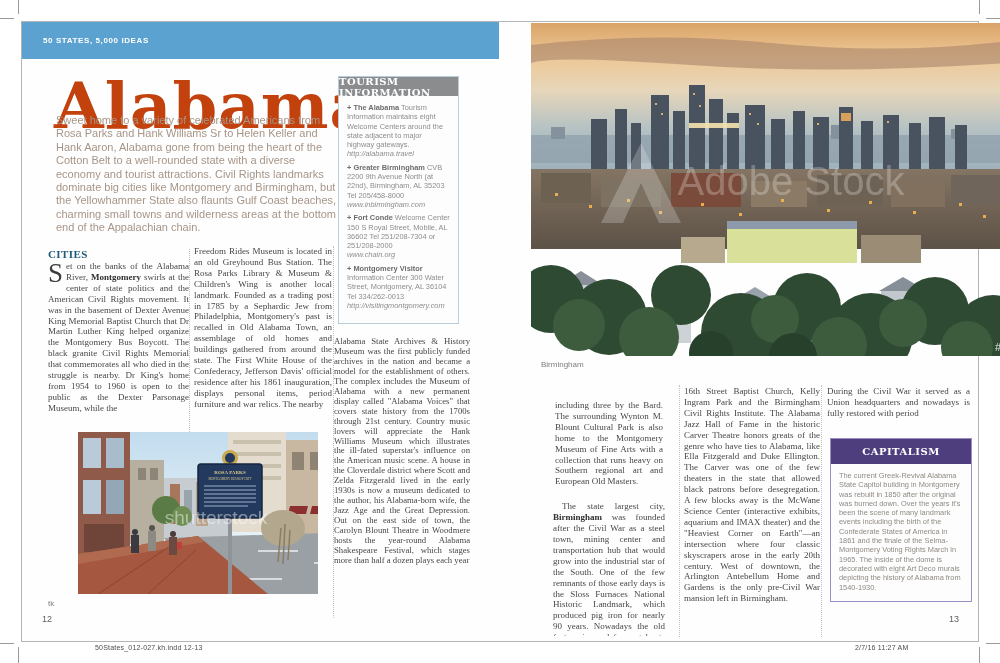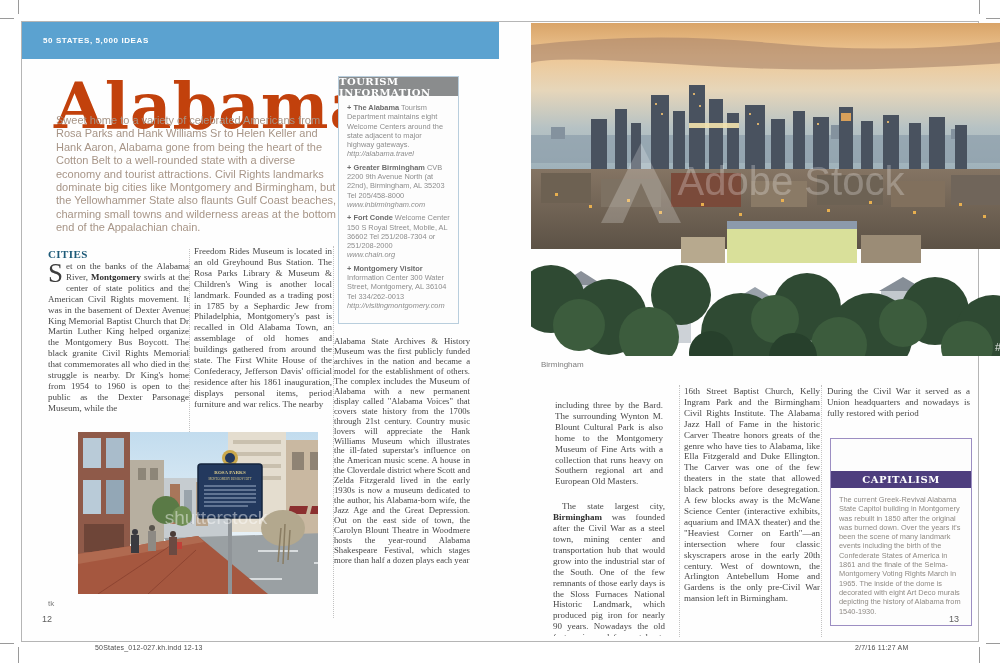--- a/index.html
+++ b/index.html
@@ -41,21 +41,21 @@
   .infobox .box-head{height:19px;display:flex;align-items:center;justify-content:center;}
   .tourism .box-head{background:#8a8c8d;}
   .box-head span{color:#ffffff;font-family:"DejaVu Serif",serif;font-weight:bold;
                  font-size:10px;letter-spacing:.5px;}
   .box-body{padding:7px 8px 9px 8px;font-size:7.4px;line-height:9.3px;color:#8d8d8d;}
   .tour-item{margin-bottom:4px;}
   .tour-item .lead{font-weight:bold;color:#6c6c6c;}
   .tour-item .url{font-style:italic;}
   .bullet{color:#6c6c6c;font-weight:bold;}
   .capitalism{left:808px;top:416px;width:140px;border:1px solid #9c8ec2;}
-  .capitalism .box-head{background:#4e3e7e;height:17px;margin-top:32px;}
+  .capitalism .box-head{background:#4e3e7e;height:25px;}
   .capitalism .box-body{color:#8f8a84;}
   
   .photo{position:absolute;overflow:hidden;padding-left:30px;}
   .photo-left{left:26px;top:410px;width:240px;height:162px;}
   .photo-right{left:479px;top:1px;width:477px;height:333px;}
   .caption{position:absolute;font-size:8px;color:#7d7d7d;}
   .cap-tk{left:26px;top:577px;}
   .cap-birmingham{left:519px;top:338px;}
   .col-r1{left:519px;top:364px;width:136px;height:250px;}
   .col-r2{left:662px;top:364px;width:136px;height:246px;}
@@ -105,21 +105,21 @@
 
     <div class="divider div-l2"></div>
 
     <div class="infobox tourism">
       <div class="box-head">
         <span>TOURISM INFORMATION</span>
       </div>
       <div class="box-body">
         <div class="tour-item">
           <span class="bullet">+</span>
-          <span class="lead">The Alabama</span><span> Tourism Department maintains eight Welcome Centers around the state adjacent to major highway gateways.</span>
+          <span class="lead">The Alabama</span><span> Tourism Information maintains eight Welcome Centers around the state adjacent to major highway gateways.</span>
           <div class="url">http://alabama.travel</div>
         </div>
         <div class="tour-item">
           <span class="bullet">+</span>
           <span class="lead">Greater Birmingham</span><span> CVB 2200 9th Avenue North (at 22nd), Birmingham, AL 35203 Tel 205/458-8000</span>
           <div class="url">www.inbirmingham.com</div>
         </div>
         <div class="tour-item">
           <span class="bullet">+</span>
           <span class="lead">Fort Conde</span><span> Welcome Center 150 S Royal Street, Mobile, AL 36602 Tel 251/208-7304 or 251/208-2000</span>

